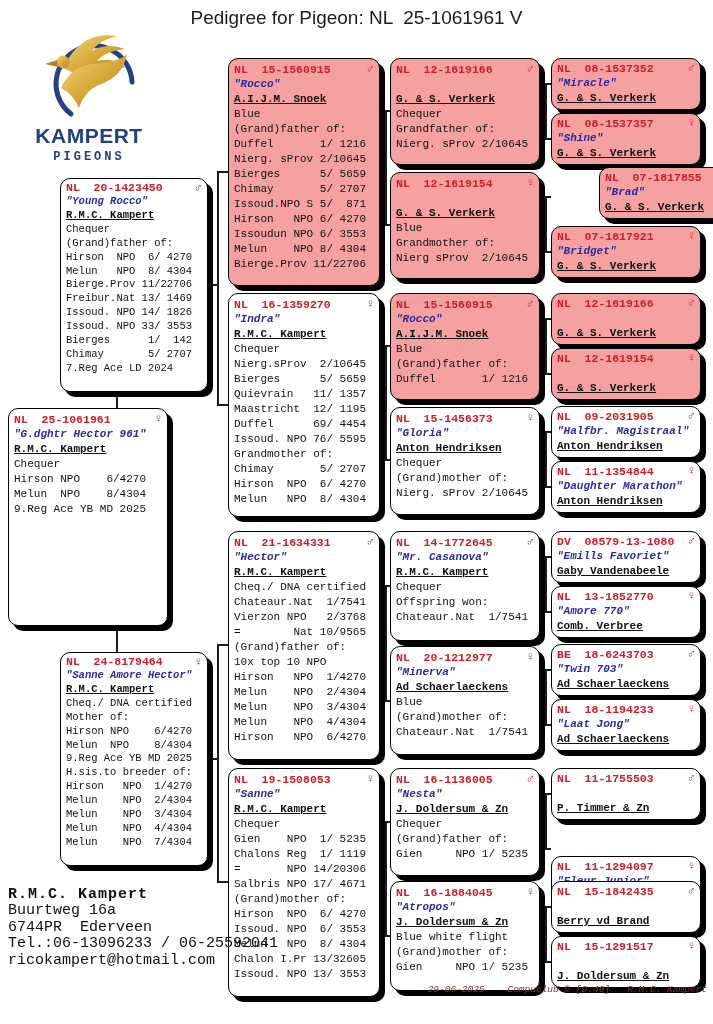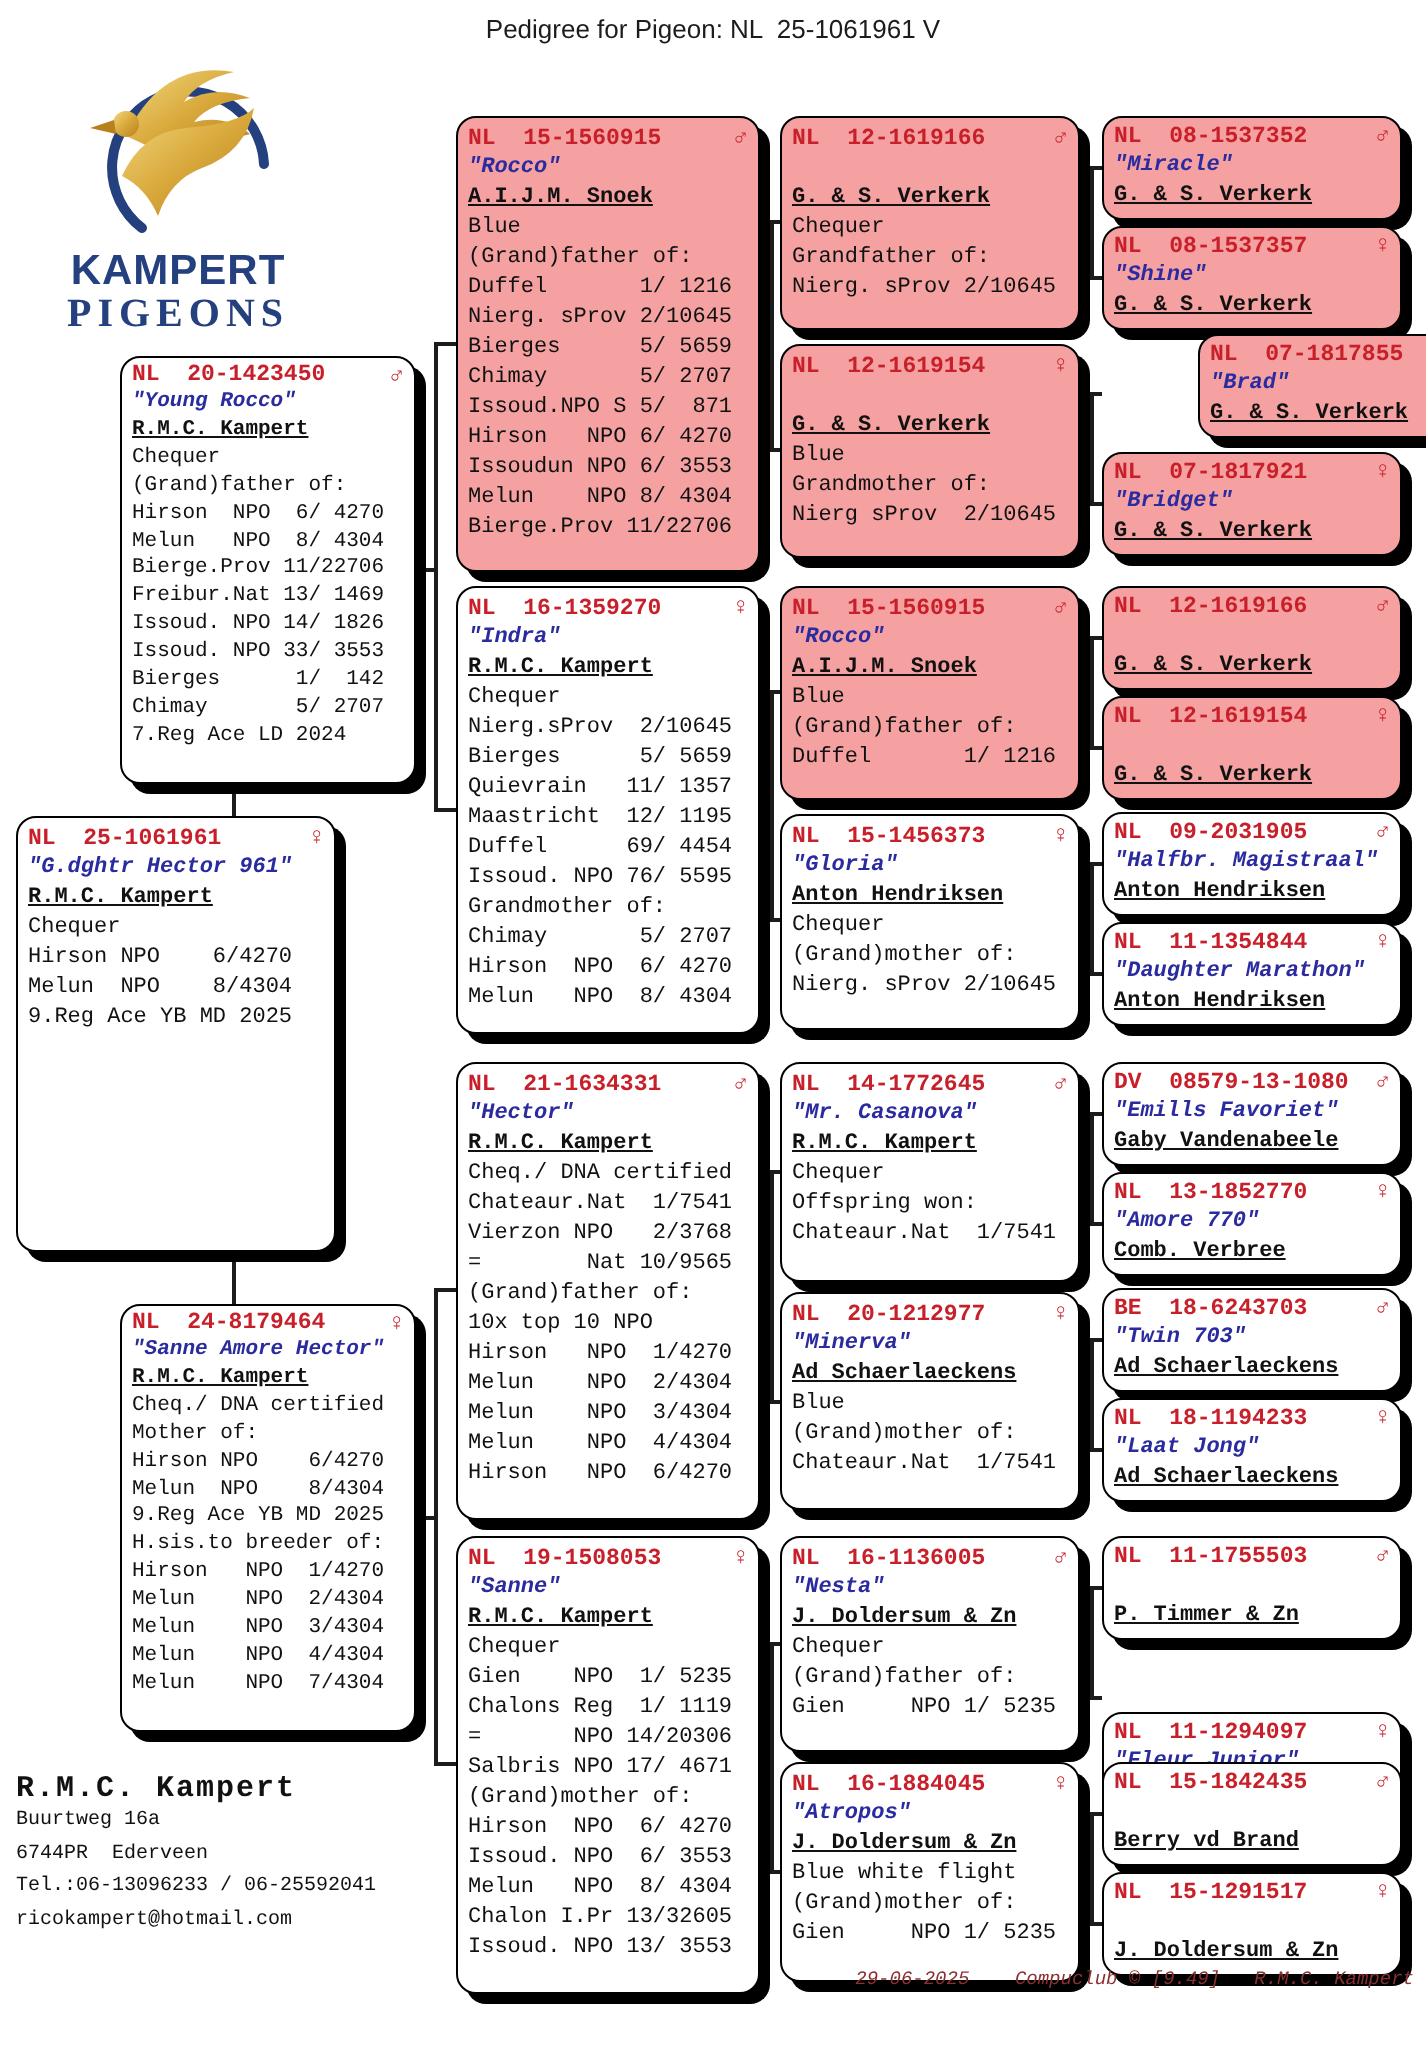--- a/index.html
+++ b/index.html
@@ -1,24 +1,24 @@
 <!DOCTYPE html>
 <html style="--pink: #F5A1A1; --ringred: #C8202A; --nameblue: #2B2BA0; --navy: #24407E; --maroon: #8B3030; --gold: #D9A93C;"><head>
 <meta charset="utf-8">
 <style>
   html,body{margin:0;padding:0;background:#e8e8e8;}
   #page{position:relative;width:713px;height:1024px;background:#ffffff;margin:0 auto;
         font-family:"Liberation Mono","DejaVu Sans Mono",monospace;color:#111;overflow:hidden;}
   .title{position:absolute;top:7px;left:0;width:100%;text-align:center;white-space:pre;
-         font-family:"Liberation Sans",sans-serif;font-size:13px;color:#1c1c1c;}
+         font-family:"Liberation Sans",sans-serif;font-size:19px;color:#1c1c1c;}
   
   .logo{position:absolute;left:14px;top:24px;width:150px;text-align:center;}
   .logo .word1{font-family:"Liberation Sans",sans-serif;font-weight:800;font-size:21px;
                letter-spacing:.5px;color:var(--navy,#24407E);line-height:22px;}
-  .logo .word2{font-family:Liberation Serif, serif;font-weight:600;font-size:20px;
+  .logo .word2{font-family:Liberation Mono, monospace;font-weight:600;font-size:12px;
                letter-spacing:3px;color:var(--navy,#24407E);line-height:20px;}
   
   .pbox{position:absolute;box-sizing:border-box;background:#fff;border:1.6px solid #000;
         border-radius:10px;box-shadow:5px 5px 0 0 #000;padding:3px 5px;
         font-size:11px;line-height:15px;overflow:hidden;}
   .pbox.pink{background:var(--pink,#F5A1A1);}
   .hdr{display:flex;justify-content:space-between;align-items:flex-start;
        font-weight:bold;color:var(--ringred,#C8202A);font-size:11.5px;}
   .ring{white-space:pre;}
   .sex{font-weight:bold;font-size:12px;line-height:14px;}
@@ -26,21 +26,21 @@
   .owner{font-weight:bold;white-space:pre;text-decoration:underline;}
   .pbody{white-space:pre;}
   .g1{font-size:10.5px;line-height:13.9px;padding-top:2px;}
   .g1 .pname{min-height:13.9px;}
   .g4{padding-top:2px;}
   
   .conn{position:absolute;background:#1c1c1c;}
   
   .contact{position:absolute;left:8px;top:886px;}
   .contact .cname{font-weight:bold;font-size:15px;letter-spacing:1px;white-space:pre;}
-  .contact .cline{font-size:10px;line-height:16.5px;white-space:pre;}
+  .contact .cline{font-size:15px;line-height:16.5px;white-space:pre;}
   .contact .cline:first-of-type{margin-top:6px;}
   .meta{position:absolute;right:6px;top:984px;font-size:9.5px;font-style:italic;
         color:var(--maroon,#8B3030);white-space:pre;}
 </style>
 </head>
 <body>
 
 <div id="page">
 
   <div class="title">Pedigree for Pigeon: NL  25-1061961 V</div>

